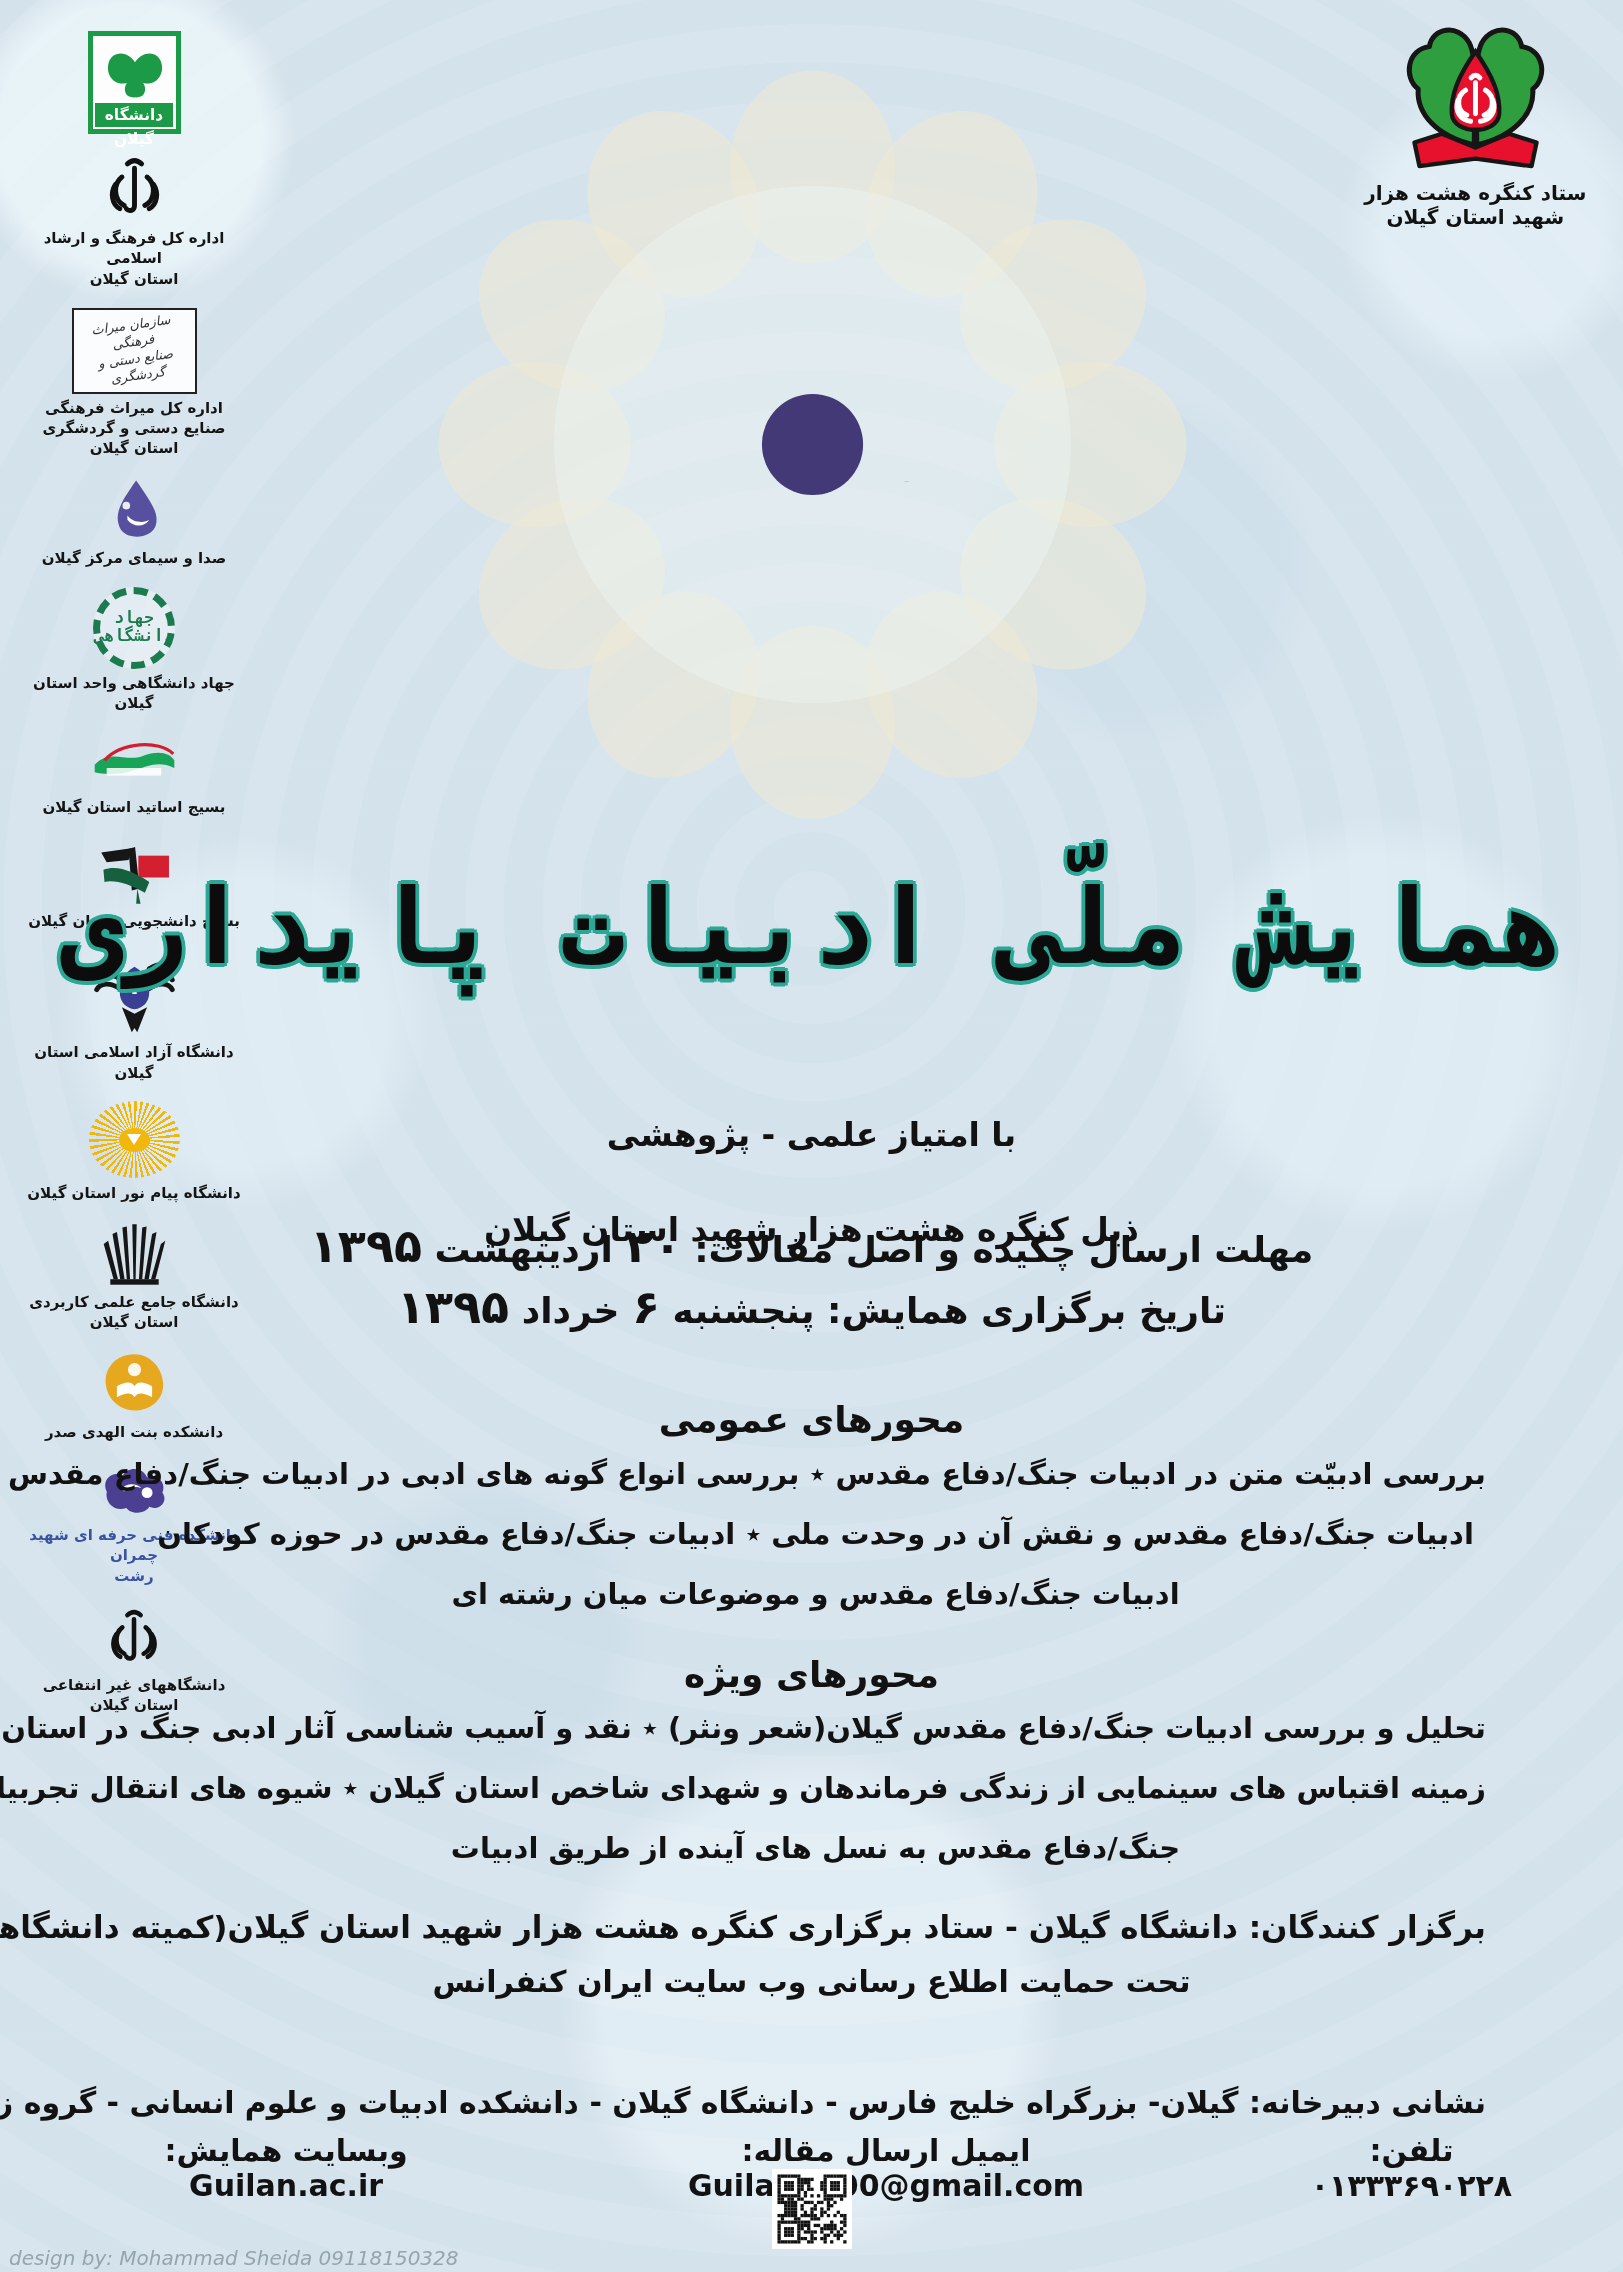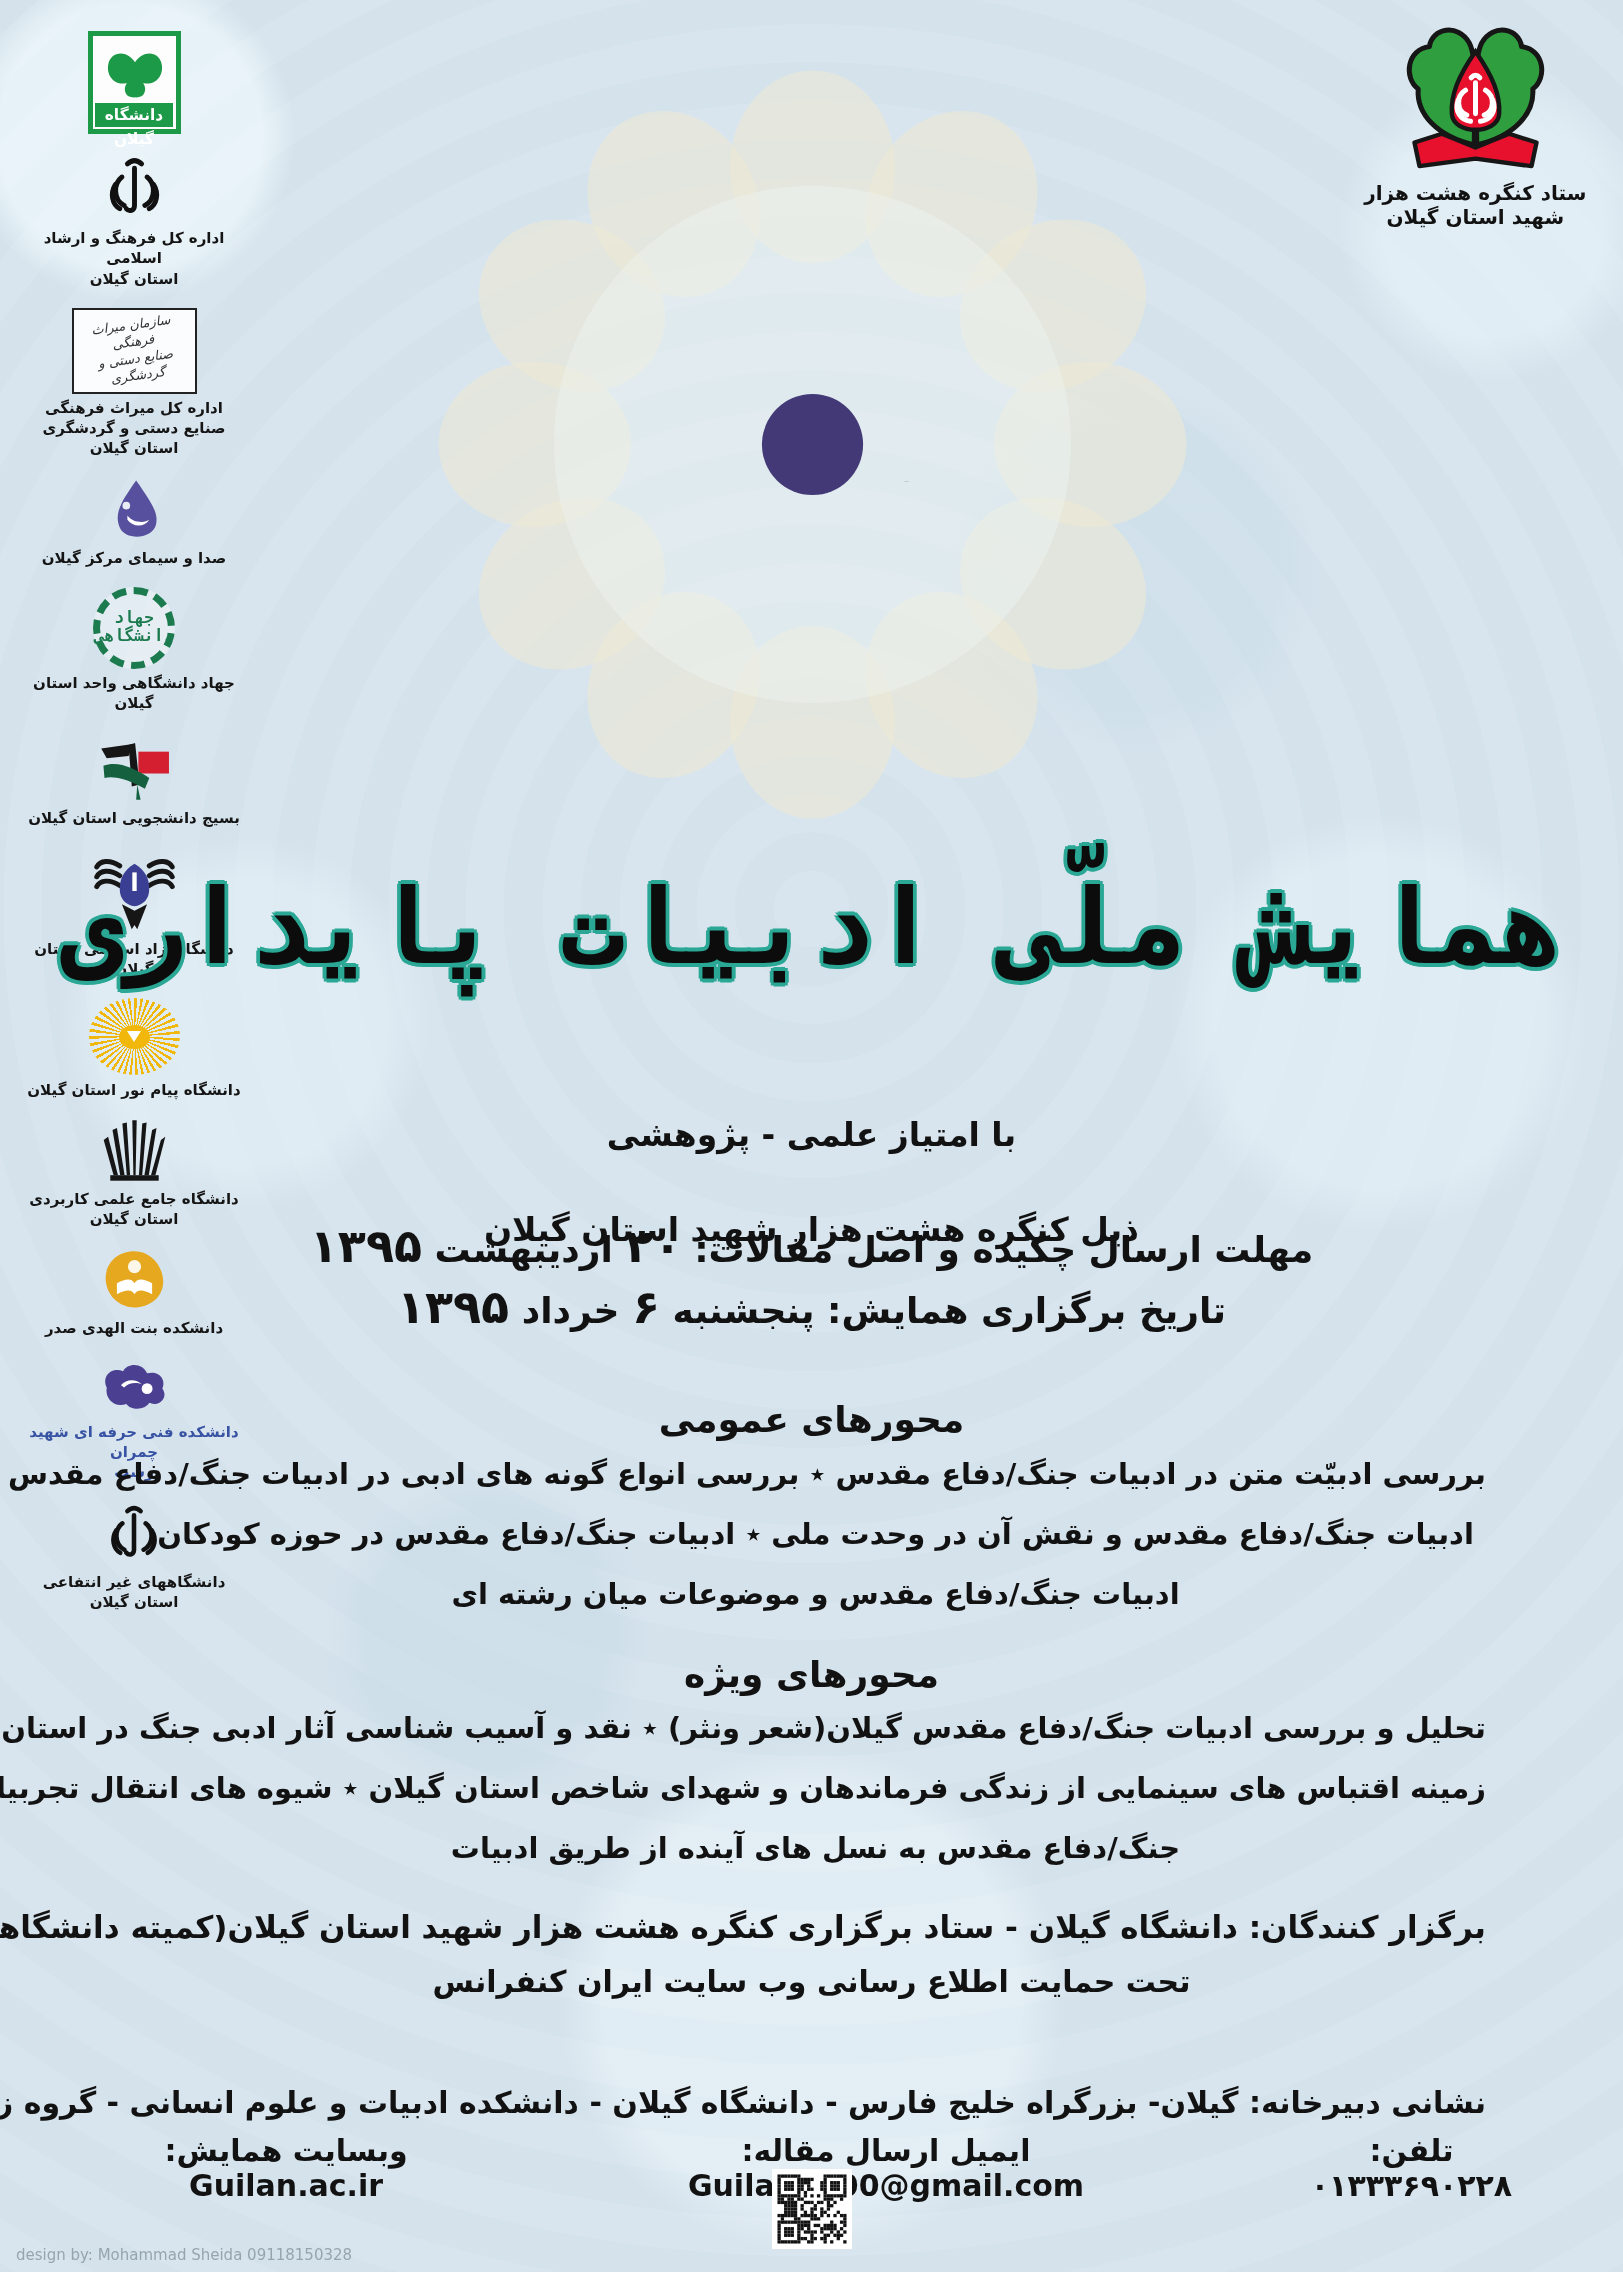--- a/index.html
+++ b/index.html
@@ -63,21 +63,21 @@
   #spec-title{top:1654px;font-size:36px;font-weight:bold;}
   #spec-lines{top:1711px;display:flex;flex-direction:column;gap:26px;}
   .topic-line{font-size:29px;font-weight:bold;white-space:nowrap;padding-left:8px;}
   #organizers{top:1909px;font-size:31px;font-weight:bold;white-space:nowrap;}
   #support{top:1964px;font-size:30px;font-weight:bold;}
   #address{top:2085px;font-size:30px;font-weight:bold;white-space:nowrap;}
   #contact{top:2133px;font-size:30px;font-weight:bold;display:flex;justify-content:center;gap:38px;padding:0 66px;}
   .latin{direction:ltr;unicode-bidi:embed;}
   
   #qr-box{position:absolute;top:2169px;left:50%;margin-left:-40px;width:80px;height:80px;background:#fff;}
-  #credit{position:absolute;left:16px;top:2246px;direction:ltr;font-size:15px;color:#96a5ad;}
+  #credit{position:absolute;left:9px;top:2246px;direction:ltr;font-size:20px;font-style:italic;color:#96a5ad;}
 </style>
 </head>
 <body>
 
 <div id="poster">
 
   <svg id="mandala" width="759" height="759" viewBox="0 0 1380 1380">
     <defs>
       <path id="cres" d="M0,-65 A65,65 0 1,0 0,65 A50,50 0 1,1 0,-65 Z"></path>
       <ellipse id="petal" cx="0" cy="0" rx="150" ry="175"></ellipse>
@@ -225,20 +225,30 @@
         <div class="sponsor-caption">صدا و سیمای مرکز گیلان</div>
       </div>
       <div class="sponsor" data-icon="jahad-daneshgahi-icon">
         <div class="sponsor-icon">
           <div class="jahad-circle">
             <span class="jahad-text">جهاد
 دانشگاهی</span>
           </div>
         </div>
         <div class="sponsor-caption">جهاد دانشگاهی واحد استان گیلان</div>
+      </div>
+      <div class="sponsor" data-icon="basij-asatid-icon">
+        <div class="sponsor-icon">
+          <svg width="93" height="60" viewBox="0 0 170 110">
+   <path d="M12,60 C40,30 70,56 100,44 C128,33 150,38 158,52 L158,66 C130,52 110,62 84,70 C56,79 28,78 12,74 Z" fill="#18a558"></path>
+   <path d="M30,52 C60,18 130,14 156,40" stroke="#d21f2e" stroke-width="6" fill="none"></path>
+   <rect x="34" y="66" width="100" height="14" fill="#fff" opacity="0.85"></rect>
+          </svg>
+        </div>
+        <div class="sponsor-caption">بسیج اساتید استان گیلان</div>
       </div>
       <div class="sponsor" data-icon="basij-student-icon">
         <div class="sponsor-icon">
           <svg width="88" height="71" viewBox="0 0 160 130">
    <path d="M20,30 L78,22 L70,44 L30,48 Z" fill="#161616"></path>
    <path d="M70,24 L82,20 L90,96 L76,100 Z" fill="#161616"></path>
    <rect x="88" y="36" width="56" height="40" fill="#d41f30"></rect>
    <path d="M24,62 C50,52 80,66 108,84 L100,104 C72,88 46,80 26,84 Z" fill="#14603f"></path>
    <path d="M86,96 L92,124 L84,124 Z" fill="#14603f"></path>
           </svg>

